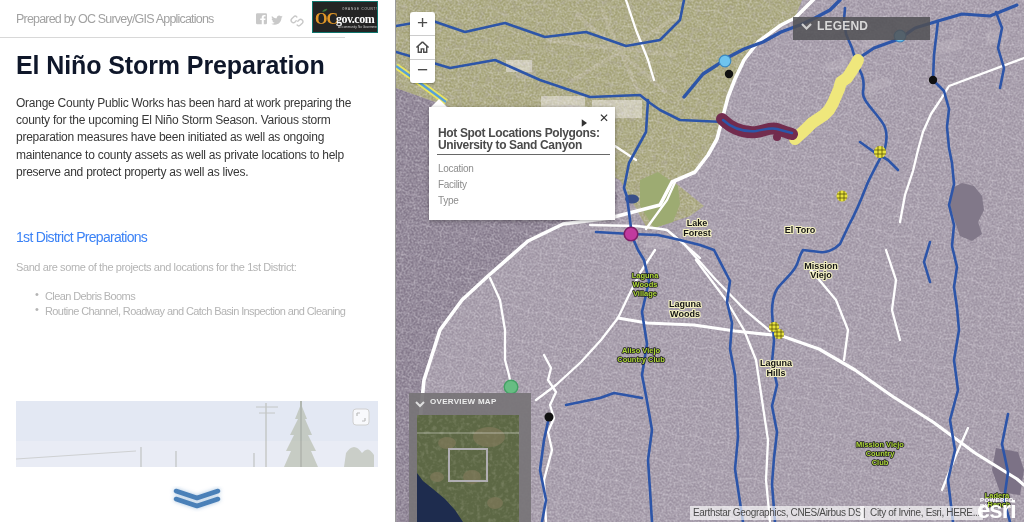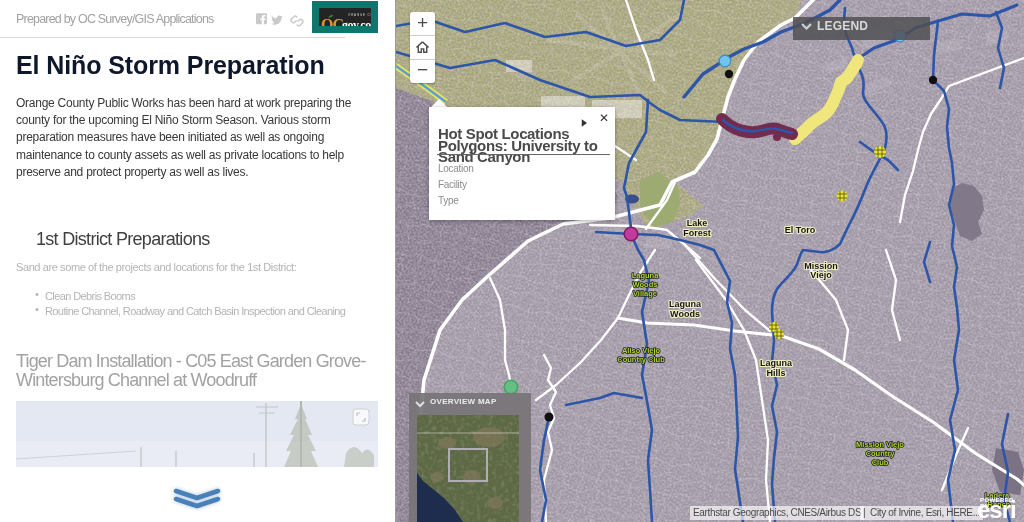--- a/index.html
+++ b/index.html
@@ -1,24 +1,24 @@
 <!DOCTYPE html>
 <html><head>
 <meta charset="utf-8">
 <style>
 html,body{margin:0;padding:0;}
 body{width:1024px;height:522px;overflow:hidden;font-family:"Liberation Sans",sans-serif;background:#fff;position:relative;}
 .panel{position:absolute;left:0;top:0;width:396px;height:522px;background:#fff;border-right:1px solid #9a9a9a;box-sizing:border-box;}
 .hdr{position:absolute;left:0;top:0;width:345px;height:37px;border-bottom:1px solid #d8d8d8;}
 .hdr .pre{position:absolute;left:16px;top:12px;font-size:12.5px;color:#a2a2a2;letter-spacing:-0.8px;}
 .icons{position:absolute;left:254px;top:13px;color:#c9c9c9;}
-.logo{position:absolute;left:312px;top:1px;width:66px;height:32px;background:#242424;border:7px solid #0f766e;box-sizing:border-box;overflow:hidden;}
+.logo{position:absolute;left:312px;top:1px;width:66px;height:32px;background:#242424;border:1px solid #0f766e;box-sizing:border-box;overflow:hidden;}
 .title{position:absolute;left:16px;top:50.5px;font-size:25px;font-weight:700;color:#0f172a;letter-spacing:-0.1px;}
 .para{position:absolute;left:16px;top:94.5px;font-size:12px;line-height:17.4px;color:#383838;letter-spacing:-0.25px;}
-.h2a{position:absolute;left:16px;top:229px;font-size:18px;font-weight:400;color:#404040;letter-spacing:-0.7px;margin-left:20px;}
+.h2a{position:absolute;left:16px;top:229px;font-size:14px;font-weight:400;color:#3b82f6;letter-spacing:-0.7px;}
 .sub{position:absolute;left:16px;top:260.5px;font-size:11px;color:#b4b4b4;letter-spacing:-0.4px;}
 .li{position:absolute;left:45px;font-size:11px;color:#b4b4b4;letter-spacing:-0.6px;white-space:nowrap;line-height:14px;}
 .bul{position:absolute;left:35px;font-size:11px;color:#b4b4b4;}
 .h2b{position:absolute;left:16px;top:351.5px;font-size:18px;font-weight:400;color:#a2a2a2;line-height:19.5px;letter-spacing:-0.85px;white-space:nowrap;}
 .img{position:absolute;left:16px;top:401px;width:362px;height:66px;background:linear-gradient(180deg,#e2e7f2 0%,#e7ebf4 60%,#eceef5 100%);overflow:hidden;}
 .map{position:absolute;left:396px;top:0;width:628px;height:522px;overflow:hidden;background:#9e93a2;}
 .legend{position:absolute;left:793px;top:0;width:137px;height:23px;background:rgba(80,80,83,0.85);color:#d8d8d8;font-size:12px;font-weight:700;letter-spacing:0.2px;line-height:19px;margin-top:17px;}
 .navctl{position:absolute;left:14px;top:12px;width:25px;height:71px;background:#fff;border-radius:3px;box-shadow:0 1px 2px rgba(0,0,0,0.3);}
 .navctl div{height:23px;border-bottom:1px solid #ccc;text-align:center;color:#4c4c4c;}
 .popup{position:absolute;left:33px;top:107px;width:186px;height:113px;background:#fff;box-shadow:0 1px 4px rgba(0,0,0,0.35);}
@@ -205,21 +205,21 @@
 </div>
 
 <svg width="18" height="9" viewBox="0 0 18 9" style="position:absolute;left:34px;top:98.5px;">
       <polygon points="9,0 18,9 0,9" fill="#fff"></polygon>
     </svg>
 <div class="popup">
 <div style="position:absolute;right:28px;top:6px;"><svg width="6" height="8" viewBox="0 0 8 10">
           <polygon points="1,0 8,5 1,10" fill="#333"></polygon>
         </svg></div>
 <div style="position:absolute;right:6px;top:4px;font-size:12px;color:#333;">✕</div>
-<div style="position:absolute;left:9px;top:21px;width:170px;font-size:15px;font-weight:700;color:#4a4a4a;line-height:11.5px;letter-spacing:-0.35px;">Hot Spot Locations Polygons: University to Sand Canyon</div>
+<div style="position:absolute;left:9px;top:21px;width:170px;font-size:12px;font-weight:700;color:#4a4a4a;line-height:11.5px;letter-spacing:-0.35px;">Hot Spot Locations Polygons: University to Sand Canyon</div>
 <div style="position:absolute;left:8px;top:47px;width:173px;border-top:1.5px solid #676767;"></div>
 <div style="position:absolute;left:9px;top:54px;font-size:10px;color:#8d8d8d;line-height:16px;letter-spacing:-0.3px;">Location<br>Facility<br>Type</div>
 </div>
 
 <div class="ovp">
 <svg width="10" height="8" viewBox="0 0 10 8" style="position:absolute;left:6px;top:7px;">
         <path d="M1,2 5,6 9,2" stroke="#dedede" stroke-width="2" fill="none"></path>
       </svg>
 <div style="position:absolute;left:21px;top:4px;font-size:8px;font-weight:700;color:#ececec;letter-spacing:0.3px;">OVERVIEW MAP</div>
 <div style="position:absolute;left:8px;top:22px;width:102px;height:107px;background:#49583c;overflow:hidden;">
@@ -285,21 +285,20 @@
 </div>
 </div>
 <div class="title">El Niño Storm Preparation</div>
 <div class="para">Orange County Public Works has been hard at work preparing the<br>county for the upcoming El Niño Storm Season. Various storm<br>preparation measures have been initiated as well as ongoing<br>maintenance to county assets as well as private locations to help<br>preserve and protect property as well as lives.</div>
 <div class="h2a">1st District Preparations</div>
 <div class="sub">Sand are some of the projects and locations for the 1st District:</div>
 <div class="bul" style="top:288px;">•</div>
 <div class="li" style="top:288.5px;">Clean Debris Booms</div>
 <div class="bul" style="top:303px;">•</div>
 <div class="li" style="top:303.5px;">Routine Channel, Roadway and Catch Basin Inspection and Cleaning</div>
-<div class="h2b">Tiger Dam Installation - C05 East Garden Grove-<br>Wintersburg Channel at Woodruff</div>
 <div class="img">
 <svg width="362" height="66" viewBox="0 0 362 66">
 <rect width="362" height="66" fill="#e3e8f3"></rect>
 <rect y="40" width="362" height="26" fill="#e9ecf5"></rect>
 <g opacity="0.42">
 <path d="M250,2 V66" stroke="#9a9a8a" stroke-width="1.5"></path>
 <path d="M240,6 H262 M243,12 H259" stroke="#9a9a8a" stroke-width="1"></path>
 <path d="M285,3 279,18 282,18 274,34 278,34 270,50 275,50 268,66 302,66 295,50 300,50 292,34 296,34 289,18 291,18 Z" fill="#9aa182"></path>
 <path d="M285,0 285,66" stroke="#6e7458" stroke-width="2"></path>
 <path d="M125,46 V66 M160,50 V66 M238,52 V66" stroke="#8a8a7e" stroke-width="1.2"></path>

